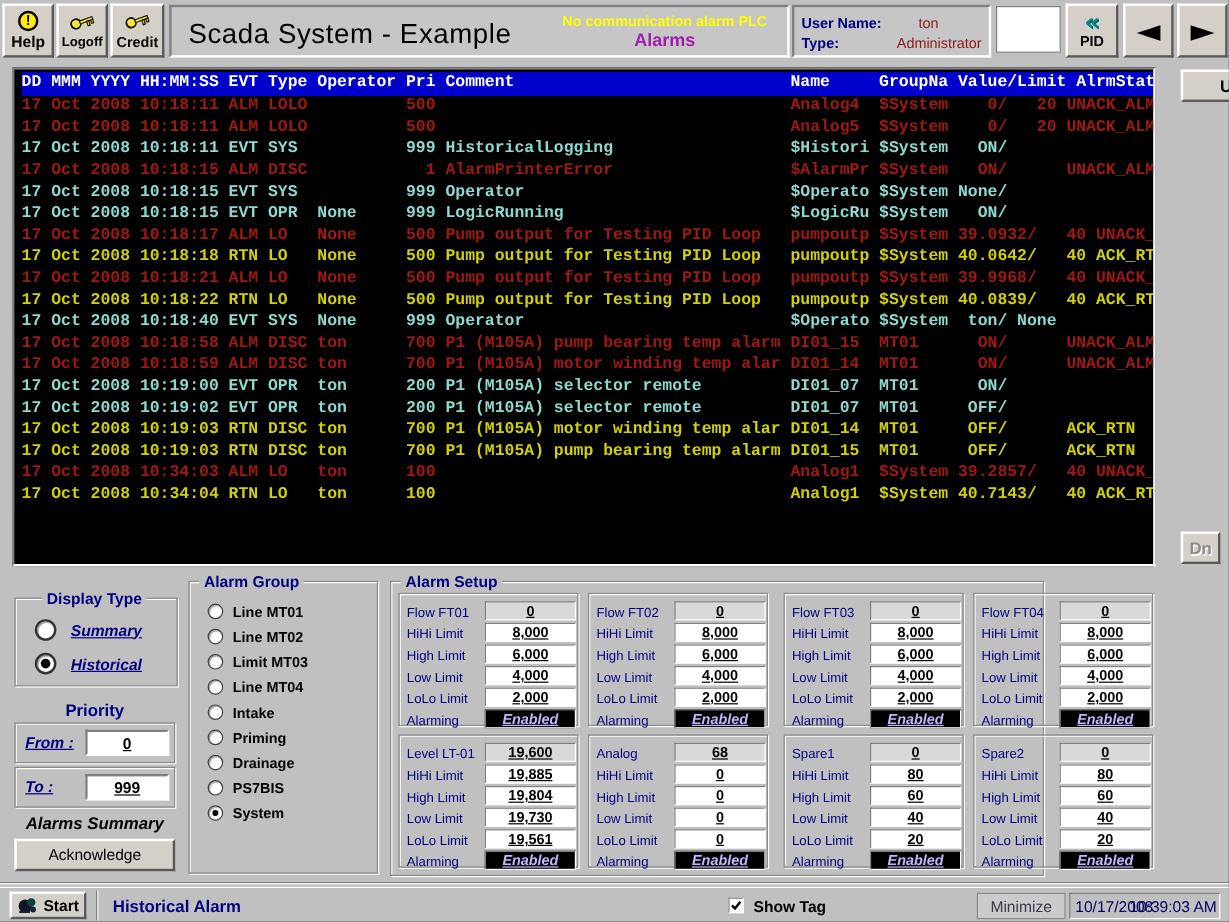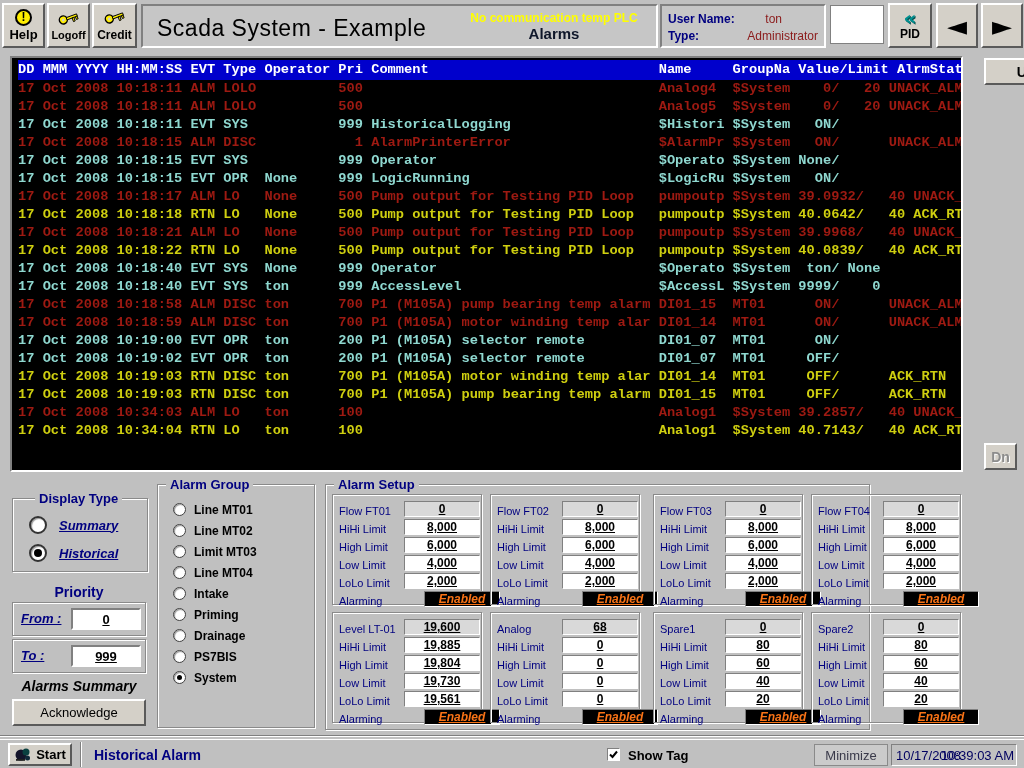--- a/index.html
+++ b/index.html
@@ -14,21 +14,21 @@
   .raised { background:#d4d0c8; border:2px solid; border-color:#ffffff #5a5a5a #5a5a5a #ffffff; }
   .sunken { border:2px solid; border-color:#808080 #ffffff #ffffff #808080; }
   .sunken1 { border:1px solid; border-color:#808080 #ffffff #ffffff #808080; }
 
   
   .tbtn { display:flex; flex-direction:column; align-items:center; justify-content:center; gap:1px; font-size:12px; font-weight:bold; cursor:default; }
   .help-ic { width:17px; height:17px; border-radius:50%; background:#ffee00; border:2px solid #000; font:900 12px "Liberation Sans",sans-serif; line-height:13px; text-align:center; }
   .title-panel { background:#c6c6c6; }
   .title-text { font:400 23px "Liberation Sans",sans-serif; letter-spacing:.5px; }
   .warn1 { color:#ffff00; font:bold 12px "Liberation Sans",sans-serif; }
-  .warn2 { color:#0f172a; font:bold 15px "Liberation Sans",sans-serif; }
+  .warn2 { color:#a21caf; font:bold 15px "Liberation Sans",sans-serif; }
   .usr-lab { color:#000080; font-weight:bold; font-size:12px; }
   .usr-val { color:#8b1a1a; font-size:12px; }
   .chev { color:#009090; font:bold 20px "DejaVu Sans",sans-serif; line-height:16px; text-shadow:1px 1px 0 #004d4d; }
   .arrow { font:26px "DejaVu Sans",sans-serif; line-height:26px; }
 
   
   #tableWrap { left:10px; top:56px; width:953px; height:416px; background:#000;
     border:2px solid; border-color:#808080 #ffffff #ffffff #808080; padding:2px 0 0 6px; overflow:hidden; }
   .thead, .trow { white-space:pre; font:bold 13.7px "Liberation Mono","DejaVu Sans Mono",monospace; letter-spacing:0; }
   .thead { color:#fff; height:20px; line-height:20px; }
@@ -58,21 +58,21 @@
 
   
   .spanel { position:absolute; width:150px; height:111px; border:1px solid #8a8a8a;
             box-shadow:inset 1px 1px 0 #ffffff, 1px 1px 0 #ffffff; padding:6px 0 0 6px; }
   .srow { position:relative; height:18px; }
   .slab { font-size:11px; color:#000080; line-height:16px; }
   .sfield { position:absolute; left:65px; top:0; width:76px; height:16px; background:#fff;
             border:1px solid; border-color:#808080 #ffffff #ffffff #808080;
             text-align:center; font:bold 12px "Liberation Sans",sans-serif; text-decoration:underline; line-height:14px; }
   .sdisp { background:#d9d9d9; }
-  .sen { background:#000; color:#f97316; font-style:italic;margin-left:20px; }
+  .sen { background:#000; color:#c4b5fd; font-style:italic; }
 
   
   #taskbar { left:0; top:739px; width:1024px; height:29px; background:#c0c0c0; border-top:1px solid #ffffff; }
   .groove { left:0; top:735px; width:1024px; height:0; border-top:1px solid #808080; border-bottom:1px solid #ffffff; }
   .cbox { width:13px; height:13px; background:#fff; border:1px solid; border-color:#808080 #ffffff #ffffff #808080; display:inline-flex; align-items:center; justify-content:center; }
   .vline { width:0; border-left:1px solid #808080; border-right:1px solid #ffffff; }
 </style>
 </head>
 <body>
 
@@ -101,21 +101,21 @@
         <rect x="14.5" y="8" width="1.8" height="4" fill="#ffee00" stroke="#000" stroke-width="0.9"></rect>
         <rect x="18" y="8" width="1.8" height="3" fill="#ffee00" stroke="#000" stroke-width="0.9"></rect>
       </svg>
   </span>
   <span style="font-size:12px;">Credit</span>
 </div>
 
 <div class="abs sunken title-panel" style="left:141px; top:4px; width:517px; height:44px;">
   <span class="abs title-text" style="left:14px; top:9px;">Scada System - Example</span>
   <div class="abs" style="left:305px; top:5px; width:212px; text-align:center;">
-    <div class="warn1">No communication temp PLC</div>
+    <div class="warn1">No communication alarm PLC</div>
     <div class="warn2">Alarms</div>
   </div>
 </div>
 
 <div class="abs sunken" style="left:660px; top:4px; width:166px; height:44px; background:#c6c6c6;">
   <span class="abs usr-lab" style="left:6px; top:6px;">User Name:</span>
   <span class="abs usr-val" style="right:42px; top:6px;">ton</span>
   <span class="abs usr-lab" style="left:6px; top:23px;">Type:</span>
   <span class="abs usr-val" style="right:6px; top:23px;">Administrator</span>
 </div>
@@ -140,21 +140,20 @@
       <div class="trow" style="color: rgb(158, 26, 18);">17 Oct 2008 10:18:11 ALM LOLO          500                                    Analog5  $System    0/   20 UNACK_ALM</div>
       <div class="trow" style="color: rgb(143, 216, 208);">17 Oct 2008 10:18:11 EVT SYS           999 HistoricalLogging                  $Histori $System   ON/      </div>
       <div class="trow" style="color: rgb(158, 26, 18);">17 Oct 2008 10:18:15 ALM DISC            1 AlarmPrinterError                  $AlarmPr $System   ON/      UNACK_ALM</div>
       <div class="trow" style="color: rgb(143, 216, 208);">17 Oct 2008 10:18:15 EVT SYS           999 Operator                           $Operato $System None/      </div>
       <div class="trow" style="color: rgb(143, 216, 208);">17 Oct 2008 10:18:15 EVT OPR  None     999 LogicRunning                       $LogicRu $System   ON/      </div>
       <div class="trow" style="color: rgb(158, 26, 18);">17 Oct 2008 10:18:17 ALM LO   None     500 Pump output for Testing PID Loop   pumpoutp $System 39.0932/   40 UNACK_ALM</div>
       <div class="trow" style="color: rgb(207, 207, 16);">17 Oct 2008 10:18:18 RTN LO   None     500 Pump output for Testing PID Loop   pumpoutp $System 40.0642/   40 ACK_RTN</div>
       <div class="trow" style="color: rgb(158, 26, 18);">17 Oct 2008 10:18:21 ALM LO   None     500 Pump output for Testing PID Loop   pumpoutp $System 39.9968/   40 UNACK_ALM</div>
       <div class="trow" style="color: rgb(207, 207, 16);">17 Oct 2008 10:18:22 RTN LO   None     500 Pump output for Testing PID Loop   pumpoutp $System 40.0839/   40 ACK_RTN</div>
       <div class="trow" style="color: rgb(143, 216, 208);">17 Oct 2008 10:18:40 EVT SYS  None     999 Operator                           $Operato $System  ton/ None </div>
-      <div class="trow" style="color: rgb(143, 216, 208);">17 Oct 2008 10:18:40 EVT SYS  ton      999 AccessLevel                        $AccessL $System 9999/    0 </div>
       <div class="trow" style="color: rgb(158, 26, 18);">17 Oct 2008 10:18:58 ALM DISC ton      700 P1 (M105A) pump bearing temp alarm DI01_15  MT01      ON/      UNACK_ALM</div>
       <div class="trow" style="color: rgb(158, 26, 18);">17 Oct 2008 10:18:59 ALM DISC ton      700 P1 (M105A) motor winding temp alar DI01_14  MT01      ON/      UNACK_ALM</div>
       <div class="trow" style="color: rgb(143, 216, 208);">17 Oct 2008 10:19:00 EVT OPR  ton      200 P1 (M105A) selector remote         DI01_07  MT01      ON/      </div>
       <div class="trow" style="color: rgb(143, 216, 208);">17 Oct 2008 10:19:02 EVT OPR  ton      200 P1 (M105A) selector remote         DI01_07  MT01     OFF/      </div>
       <div class="trow" style="color: rgb(207, 207, 16);">17 Oct 2008 10:19:03 RTN DISC ton      700 P1 (M105A) motor winding temp alar DI01_14  MT01     OFF/      ACK_RTN</div>
       <div class="trow" style="color: rgb(207, 207, 16);">17 Oct 2008 10:19:03 RTN DISC ton      700 P1 (M105A) pump bearing temp alarm DI01_15  MT01     OFF/      ACK_RTN</div>
       <div class="trow" style="color: rgb(158, 26, 18);">17 Oct 2008 10:34:03 ALM LO   ton      100                                    Analog1  $System 39.2857/   40 UNACK_ALM</div>
       <div class="trow" style="color: rgb(207, 207, 16);">17 Oct 2008 10:34:04 RTN LO   ton      100                                    Analog1  $System 40.7143/   40 ACK_RTN</div>
     </div>
 </div>

